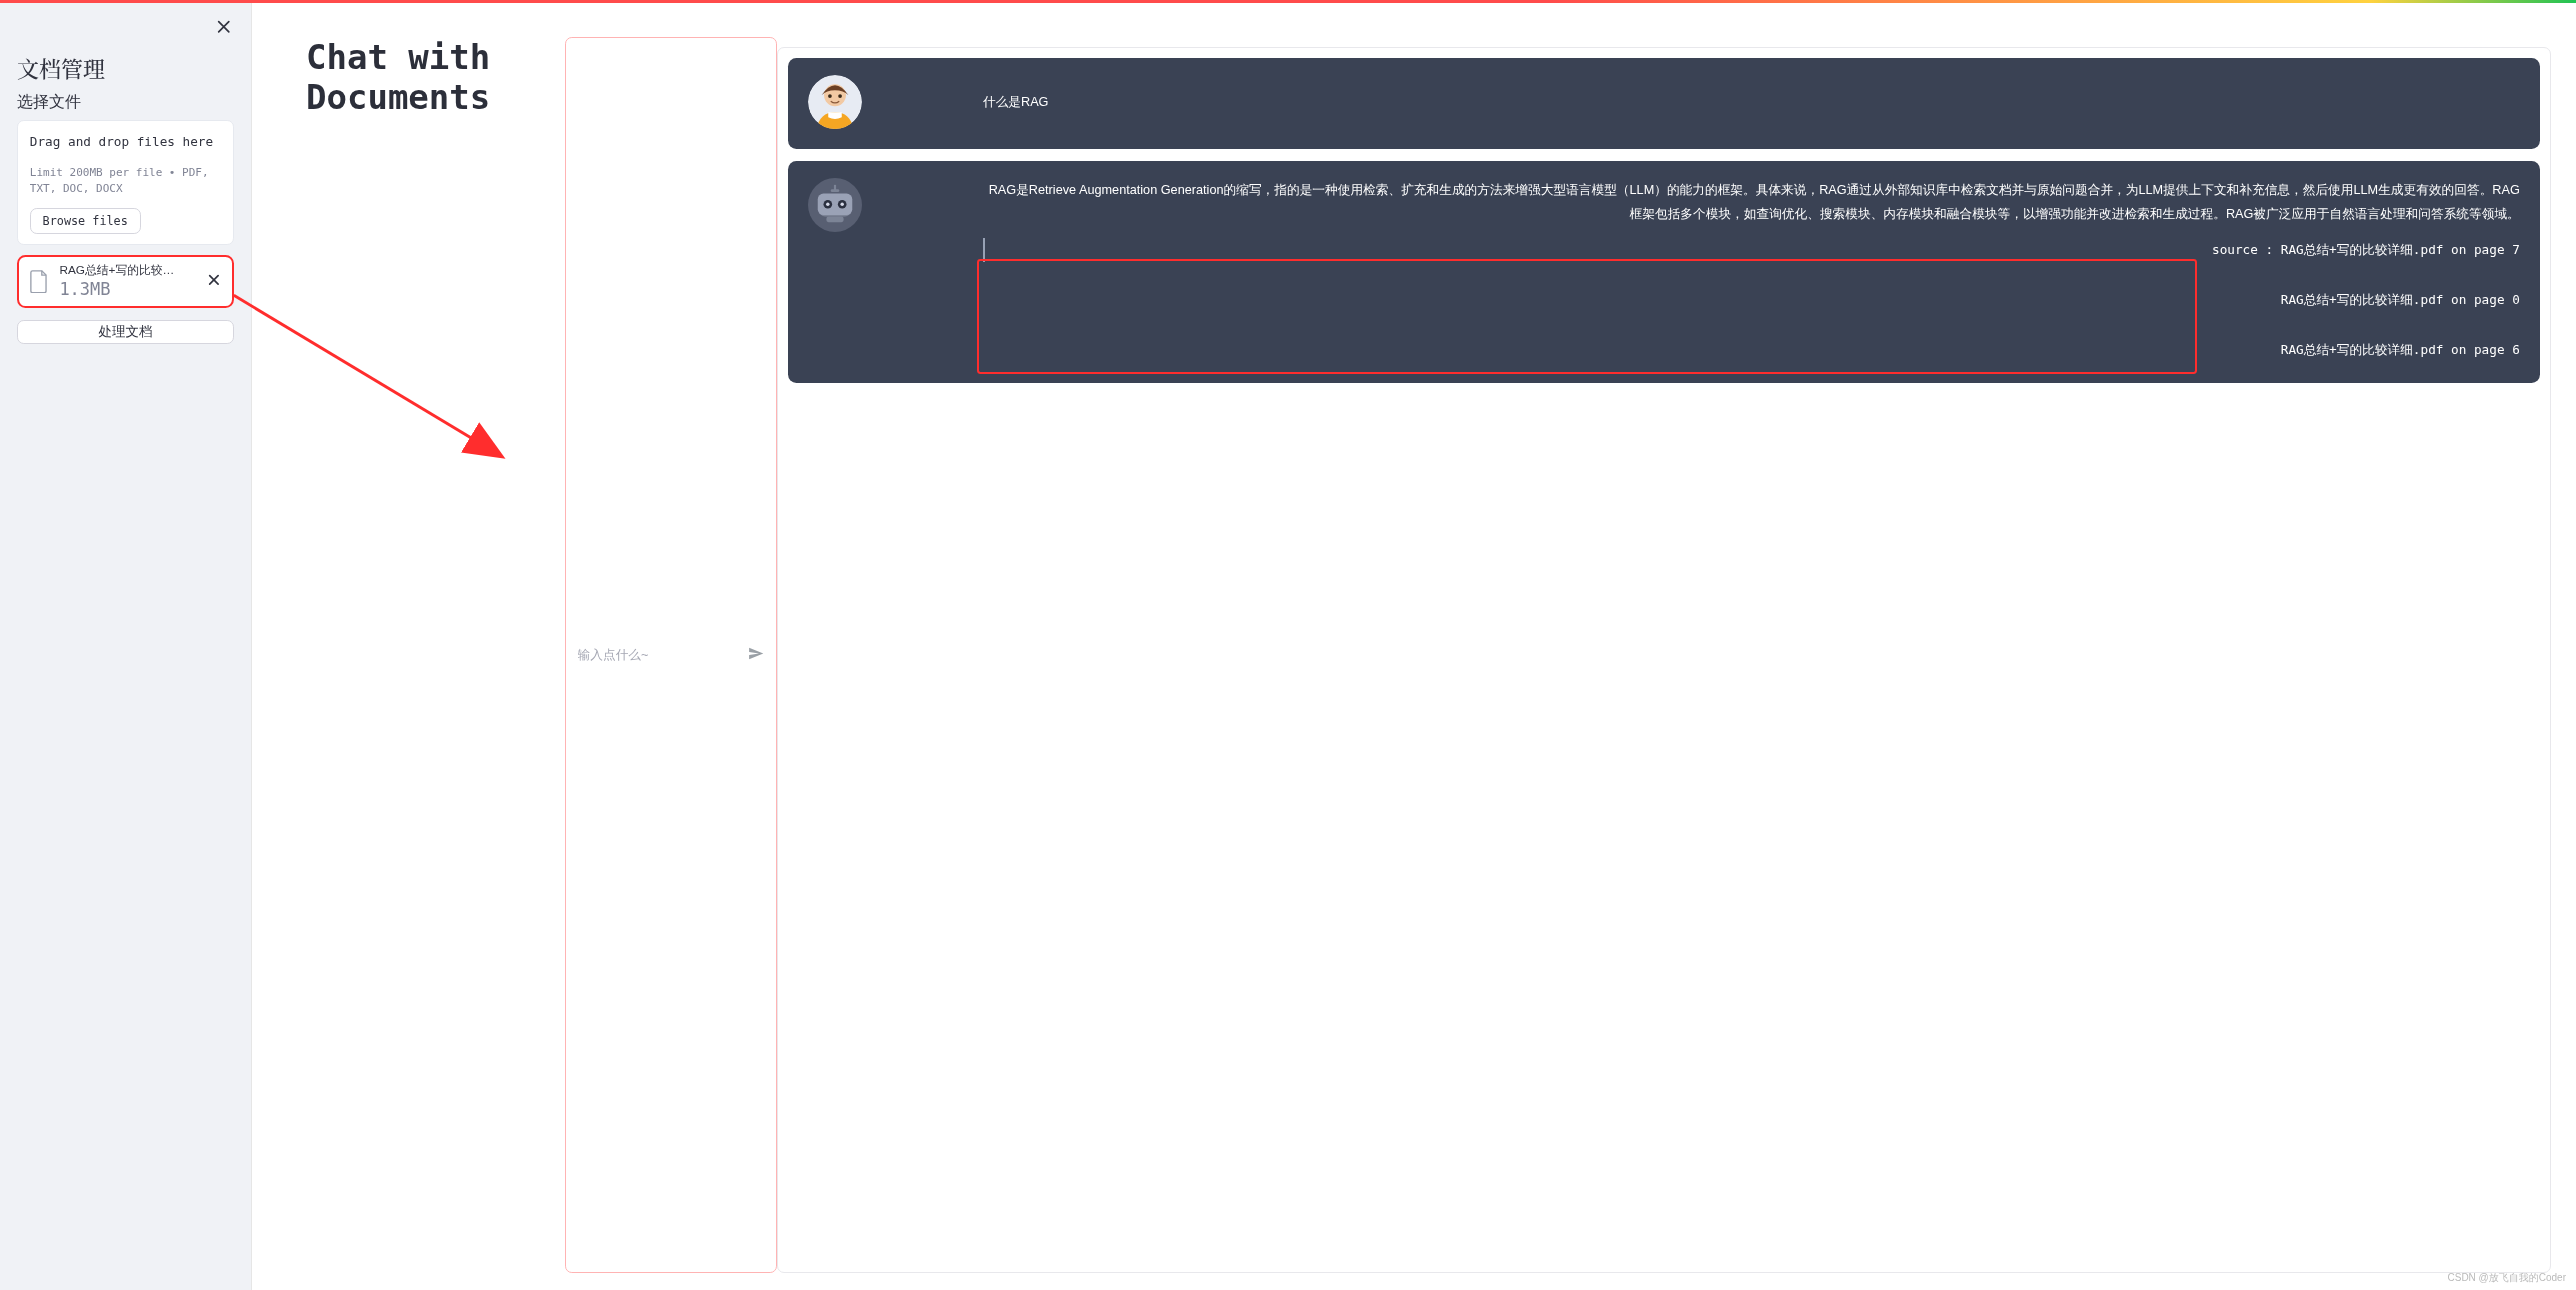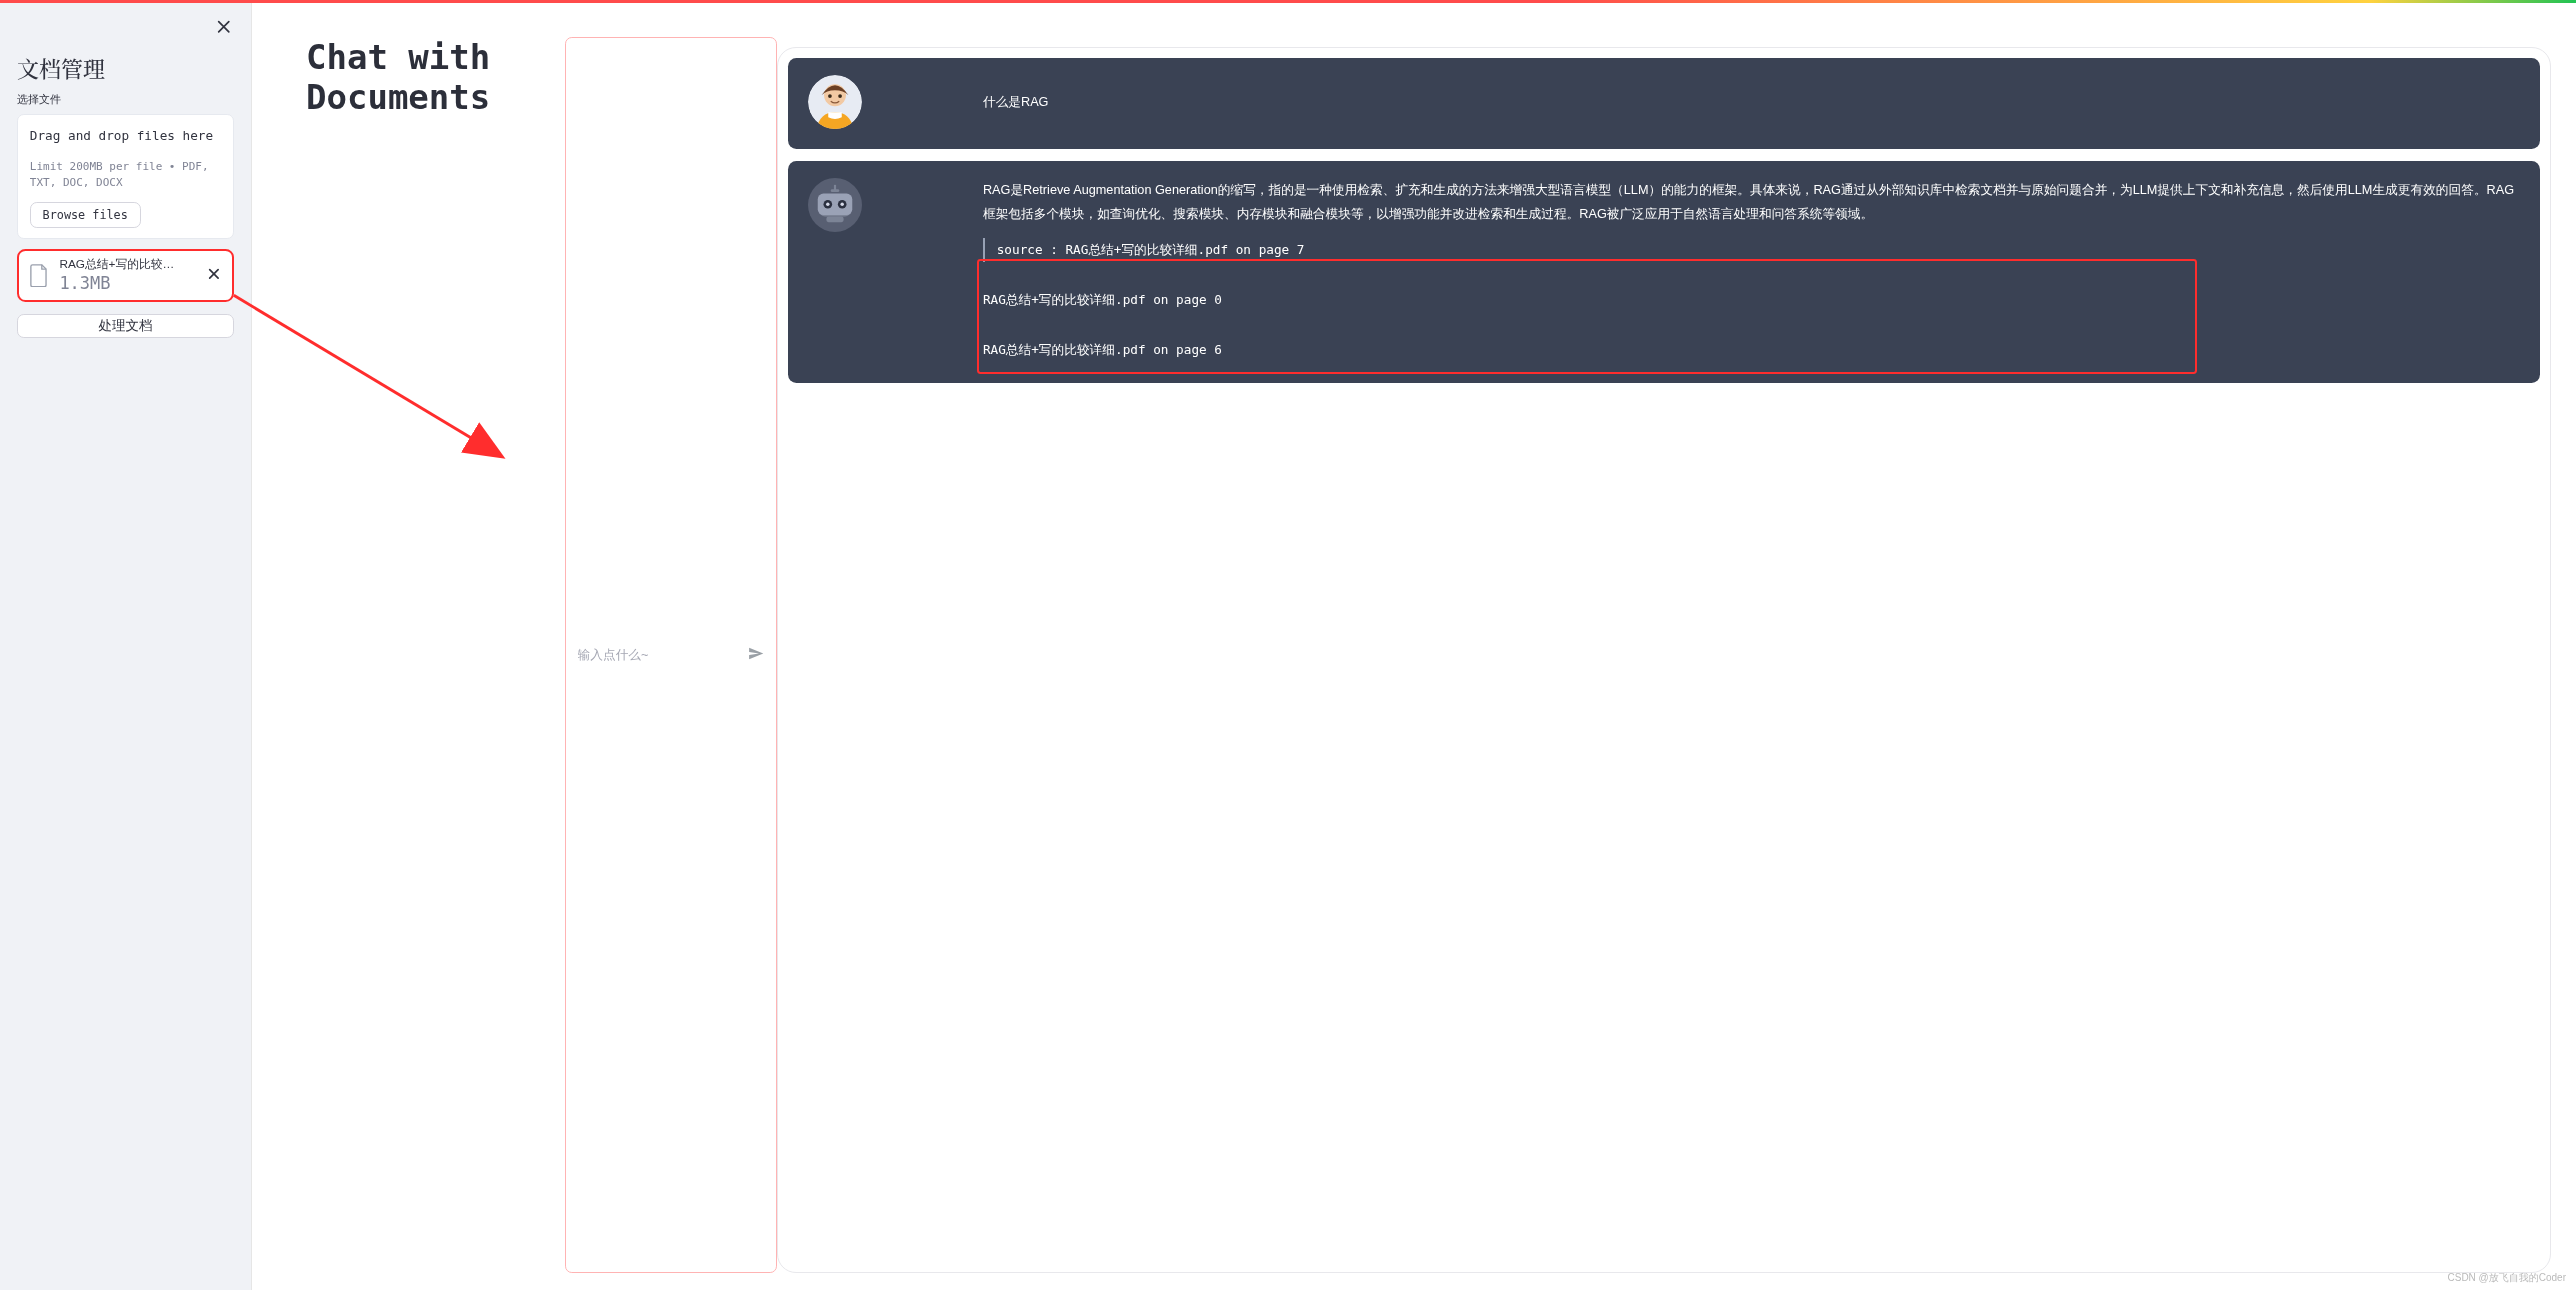--- a/index.html
+++ b/index.html
@@ -29,21 +29,21 @@
     position: absolute; top: 13.5px; right: 15px;
     width: 23.6px; height: 23.6px;
     display: flex; align-items: center; justify-content: center;
     cursor: pointer; color: #31333F; border-radius: 3.4px;
   }
   .sidebar h2 {
     font-family: "Songti SC","SimSun","Noto Serif CJK SC", serif;
     font-weight: 500; font-size: 22px; margin-top: 39px; margin-bottom: 8.4px;
   }
   .sidebar .sublabel {
-    font-size: 11px; color: #31333F; margin-bottom: 6.8px;
+    font-size: 16px; color: #31333F; margin-bottom: 6.8px;
   }
   .uploader-box {
     background: #ffffff;
     border: 0.8px solid #e6e9ef;
     border-radius: 6.8px;
     padding: 11.8px 11.8px 10px 11.8px;
   }
   .uploader-drag {
     font-family: ui-monospace, SFMono-Regular, Menlo, Consolas, monospace;
     font-size: 12.7px; color: #31333F; line-height: 1.6;
@@ -121,24 +121,25 @@
   }
   .input-row input::placeholder { color: #a6a8b4; }
   .input-row .send {
     width: 23.6px; height: 23.6px; display: flex; align-items: center; justify-content: center;
     color: #9aa0a6; cursor: pointer;
   }
 
   .chat-wrap {
     margin-top: 10px;
     border: 0.8px solid #e8e8ec;
-    border-radius: 19px;
+    border-radius: 7px;
     padding: 10px 3.4px 10px 10px;
     flex: 1 1 auto;
     overflow: auto;
+    text-align: right;
   }
   .chat-inner { padding-right: 6.8px; }
   .msg {
     background: #3a4254;
     color: #ffffff;
     border-radius: 8.4px;
     padding: 17px 20px 20px 20px;
     display: flex; gap: 20px;
     margin-bottom: 11.8px;
     position: relative;

